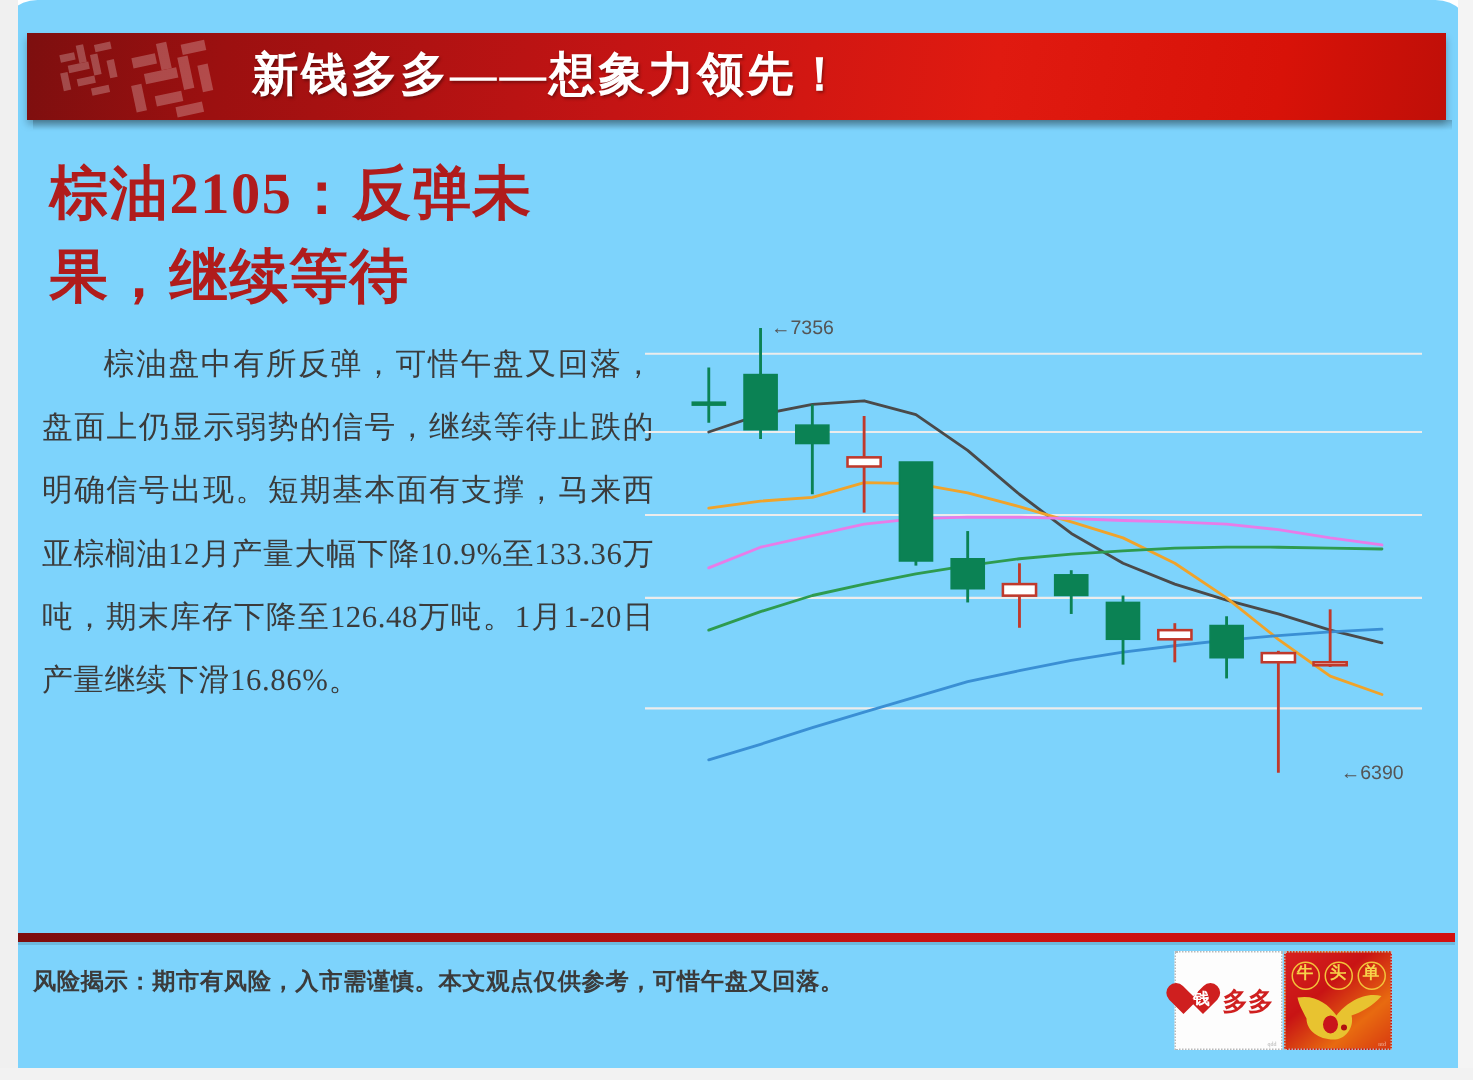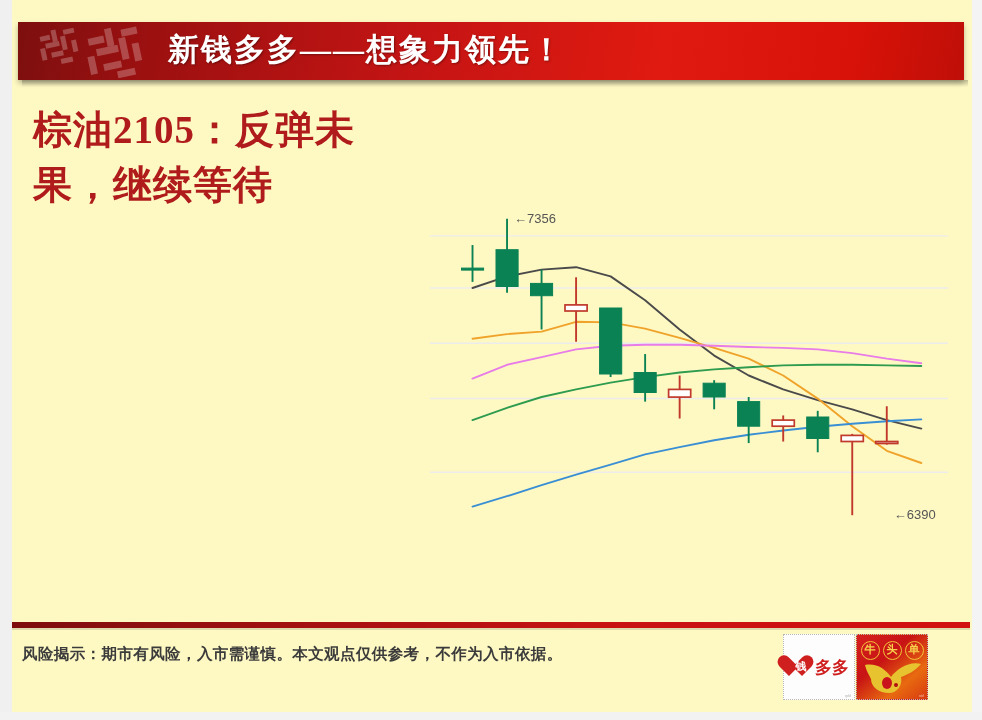--- a/index.html
+++ b/index.html
@@ -2,21 +2,21 @@
 <html><head>
 <meta charset="utf-8">
 <style>
   html,body{margin:0;padding:0;}
   body{
     width:982px;height:720px;
     background:#ffffff;
     font-family:"Liberation Serif","DejaVu Serif",serif;
     overflow:hidden;position:relative;
   }
-  .page{position:absolute;inset:0;background:#fef9c3;}
+  .page{position:absolute;inset:0;background:#7dd3fc;border-radius:25px;}
 
   
   .edge-left{position:absolute;left:0;top:0;width:12px;height:720px;background:#f0f0f0;}
   .edge-right{position:absolute;right:0;top:0;width:10px;height:720px;background:#f4f4f4;}
   .edge-bottom{position:absolute;left:0;bottom:0;width:982px;height:8px;background:#f2f2f2;}
 
   
   .banner{
     position:absolute;left:18px;top:22px;width:946px;height:58px;
     background:linear-gradient(100deg,#7d0f0f 0%,#9c1010 14%,#c41414 42%,#e01a10 68%,#d81208 88%,#bf0f08 100%);
@@ -128,20 +128,21 @@
             <rect x="54" y="30" width="7" height="18"></rect>
           <rect x="34" y="54" width="18" height="7"></rect>
         </g>
       </g>
     </svg>
     <div class="banner-title">新钱多多——想象力领先！</div>
   </div>
   <div class="banner-shadow"></div>
 
   <div class="headline">棕油2105：反弹未果，继续等待</div>
+  <div class="bodytext">棕油盘中有所反弹，可惜午盘又回落，盘面上仍显示弱势的信号，继续等待止跌的明确信号出现。短期基本面有支撑，马来西亚棕榈油12月产量大幅下降10.9%至133.36万吨，期末库存下降至126.48万吨。1月1-20日产量继续下滑16.86%。</div>
 
   <div class="chart-wrap">
     <svg class="chart-svg" id="kchart" width="520" height="380" viewBox="0 0 520 380">
         <line x1="0" x2="518" y1="46.84210526315792" y2="46.84210526315792" stroke="#ececec" stroke-width="1.4"></line>
         <line x1="0" x2="518" y1="99.03508771929825" y2="99.03508771929825" stroke="#ececec" stroke-width="1.4"></line>
         <line x1="0" x2="518" y1="154.29824561403507" y2="154.29824561403507" stroke="#ececec" stroke-width="1.4"></line>
         <line x1="0" x2="518" y1="209.56140350877192" y2="209.56140350877192" stroke="#ececec" stroke-width="1.4"></line>
         <line x1="0" x2="518" y1="283.2456140350877" y2="283.2456140350877" stroke="#ececec" stroke-width="1.4"></line>
         <polyline points="42.5,99.0 77.0,87.4 111.6,80.6 146.1,78.2 180.6,87.4 215.1,111.3 249.6,140.5 284.2,166.6 318.7,186.5 353.2,200.4 387.7,211.1 422.2,220.3 456.8,231.1 491.3,239.6" fill="none" stroke="#4a4a4a" stroke-width="1.9" stroke-linejoin="round" stroke-linecap="round"></polyline>
         <polyline points="42.5,149.7 77.0,145.1 111.6,142.6 146.1,132.8 180.6,133.4 215.1,139.6 249.6,148.8 284.2,158.9 318.7,169.6 353.2,186.5 387.7,209.6 422.2,237.2 456.8,261.8 491.3,274.0" fill="none" stroke="#f0a32a" stroke-width="1.9" stroke-linejoin="round" stroke-linecap="round"></polyline>
@@ -174,21 +175,21 @@
         <rect x="411.2" y="246.4" width="22.1" height="6.1" fill="#ffffff" stroke="#c0392b" stroke-width="1.7"></rect>
         <line x1="456.7671232876712" x2="456.7671232876712" y1="217.23684210526315" y2="255.6140350877193" stroke="#c0392b" stroke-width="1.9"></line>
         <rect x="445.7" y="252.5" width="22.1" height="2.0" fill="#ffffff" stroke="#c0392b" stroke-width="1.7"></rect>
         <text x="84.0" y="33.6" fill="#555555" font-size="13" font-family="&quot;Liberation Sans&quot;, sans-serif">←7356</text>
         <text x="463.8" y="330.2" fill="#555555" font-size="13" font-family="&quot;Liberation Sans&quot;, sans-serif">←6390</text>
       </svg>
   </div>
 
   <div class="foot-rule"></div>
   <div class="foot-rule2"></div>
-  <div class="disclaimer">风险揭示：期市有风险，入市需谨慎。本文观点仅供参考，不作为入市依据。</div>
+  <div class="disclaimer">风险揭示：期市有风险，入市需谨慎。本文观点仅供参考，可惜午盘又回落。</div>
 
   <div class="logo-box logo-qdd">
     <div class="qdd-inner">
       <div class="qdd-heart">
         <div class="hl"></div>
           <div class="hr"></div>
         <div class="hc">钱</div>
       </div>
       <div class="qdd-text">多多</div>
     </div>

